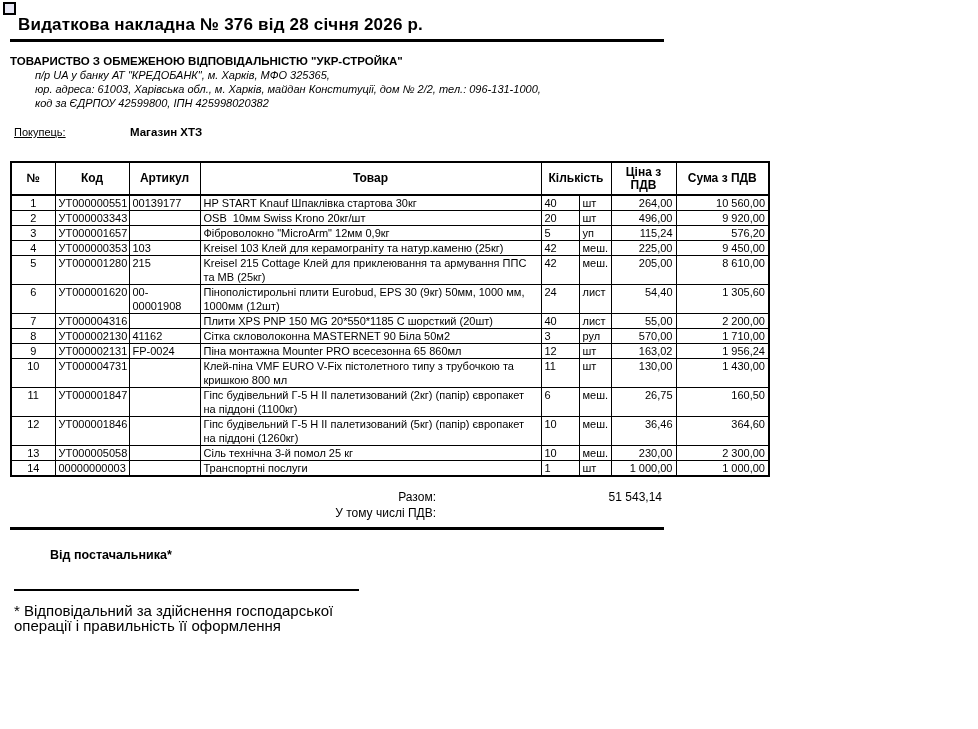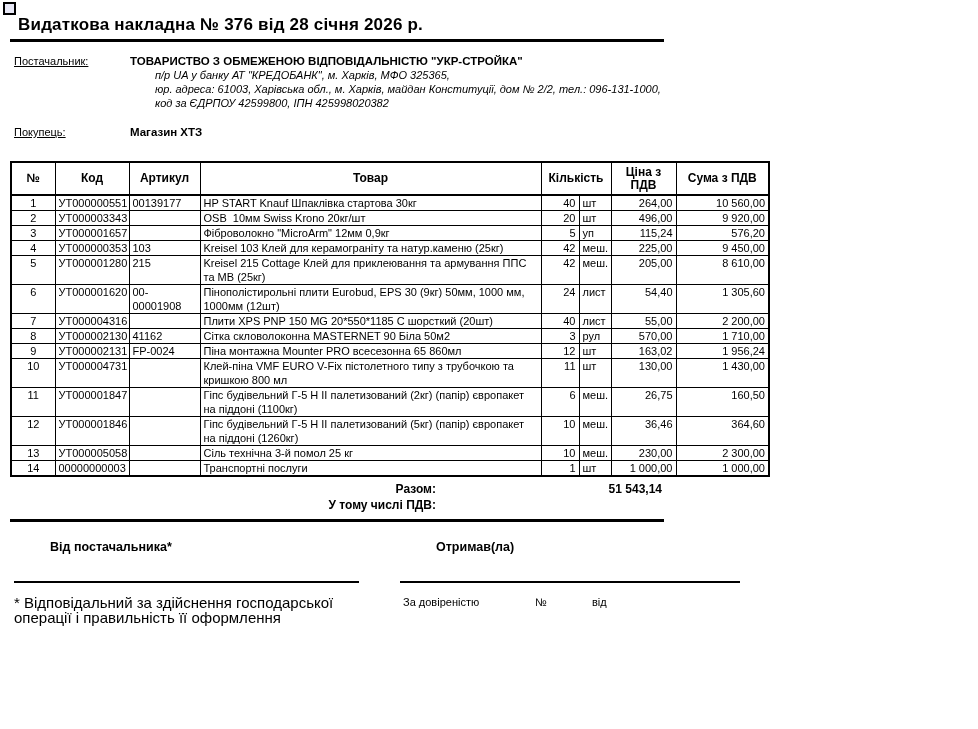--- a/index.html
+++ b/index.html
@@ -67,26 +67,26 @@
   }
   table.items tbody td {
     height: 15px;
     vertical-align: top;
     padding: 0 3px;
     line-height: 14px;
   }
   td.cell-num { text-align: center; }
   td.cell-code, td.cell-article { text-align: left; }
   td.cell-product { text-align: left; white-space: pre-wrap; }
-  td.cell-qty { text-align: right; padding-right: 2px; }
+  td.cell-qty { text-align: left; padding-right: 2px; }
   td.cell-unit { text-align: left; }
   td.cell-price, td.cell-sum { text-align: right; padding-right: 3px; }
 
   
-  .totals { margin-top: 4px; font-size: 12px; font-weight: bold; }
+  .totals { margin-top: 12px; font-size: 12px; font-weight: normal; }
   .totals-row { display: flex; line-height: 16px; }
   .totals-label { flex: 1; text-align: right; }
   .totals-value { width: 228px; flex: 0 0 228px; text-align: right; padding-right: 2px; }
 
   
   .summary { margin-top: 8px; padding-left: 4px; }
   .summary-count { font-size: 11px; line-height: 15px; }
   .summary-words { font-size: 13px; font-weight: bold; line-height: 17px; }
   .bottom-rule { height: 3px; background: #000; margin-top: 6px; }
 
@@ -110,21 +110,20 @@
 
 <div class="corner-box"></div>
 
 <div class="doc">
 
   <div class="doc-title">Видаткова накладна № 376 від 28 січня 2026 р.</div>
   <div class="title-rule"></div>
 
   <div class="parties">
     <div class="party-row">
-      <div class="party-label">Постачальник:</div>
       <div class="party-value">
         <div class="party-name">ТОВАРИСТВО З ОБМЕЖЕНОЮ ВІДПОВІДАЛЬНІСТЮ "УКР-СТРОЙКА"</div>
         <div class="party-details">
           <div>п/р UA у банку АТ "КРЕДОБАНК", м. Харків, МФО 325365,</div>
           <div>юр. адреса: 61003, Харівська обл., м. Харків, майдан Конституції, дом № 2/2, тел.: 096-131-1000,</div>
           <div>код за ЄДРПОУ 42599800, ІПН 425998020382</div>
         </div>
       </div>
     </div>
     <div class="party-row buyer-row">
@@ -325,24 +324,15 @@
 
 
   <div class="bottom-rule"></div>
 
   <div class="signatures">
     <div class="sig-left">
       <div class="sig-title">Від постачальника*</div>
       <div class="sig-line-left"></div>
       <div class="sig-footnote">* Відповідальний за здійснення господарської операції і правильність її оформлення</div>
     </div>
-    <div class="sig-right">
-      <div class="sig-title">Отримав(ла)</div>
-      <div class="sig-line-right"></div>
-      <div class="proxy-row">
-        <div class="proxy-label">За довіреністю</div>
-        <div class="proxy-num">№</div>
-        <div class="proxy-from">від</div>
-      </div>
-    </div>
   </div>
 
 </div>
 
 </body></html>

